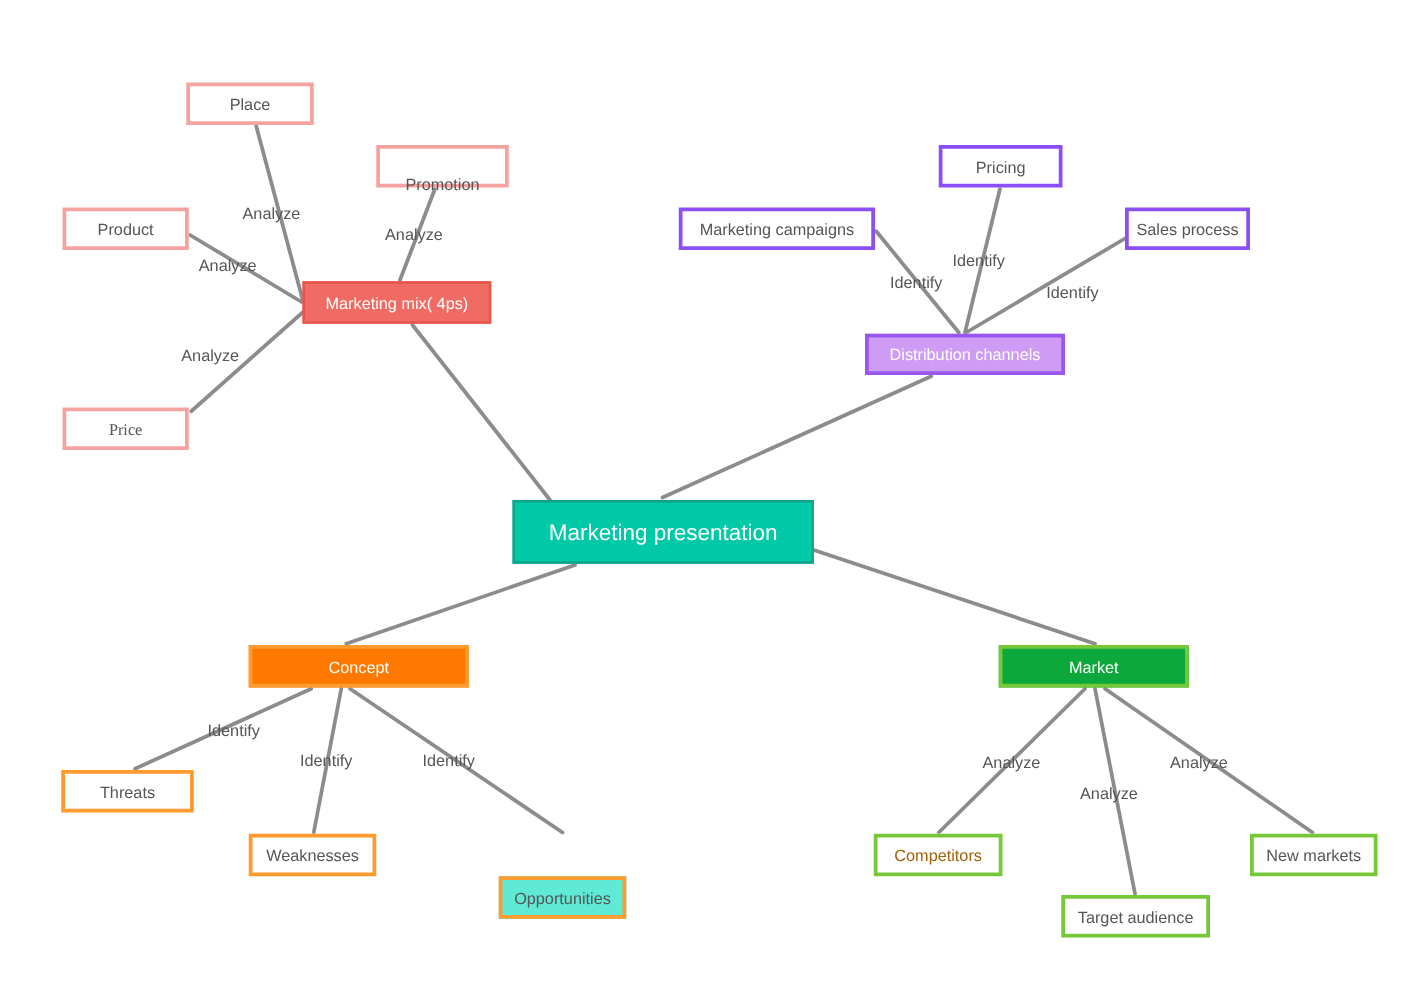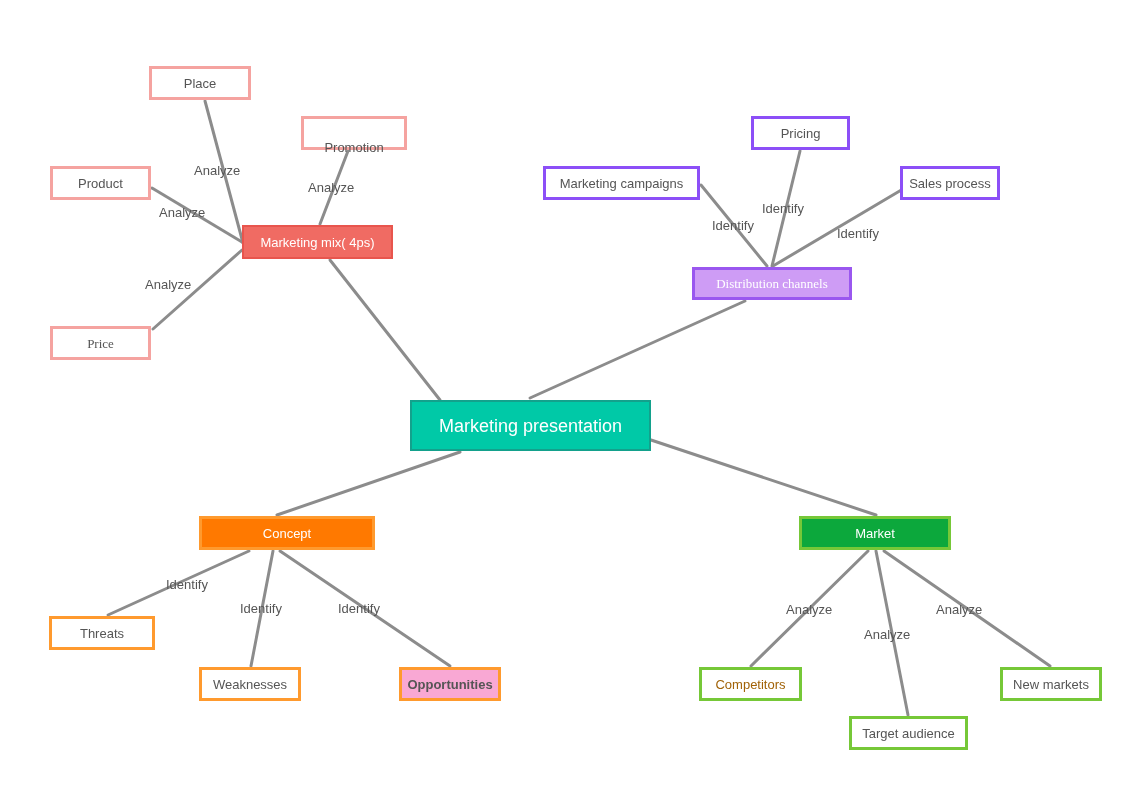--- a/index.html
+++ b/index.html
@@ -99,41 +99,41 @@
       <div class="node" style="left: 50px; top: 166px; width: 101px; height: 34px; background: rgb(255, 255, 255); border: 3px solid rgb(245, 163, 160);">
         <span class="node-label" style="color: rgb(85, 85, 85); font-size: 13px;">Product</span>
       </div>
       <div class="node" style="left: 301px; top: 116px; width: 106px; height: 34px; background: rgb(255, 255, 255); border: 3px solid rgb(245, 163, 160);">
         <span class="node-label" style="color: rgb(85, 85, 85); font-size: 13px; margin-top: 28px;">Promotion</span>
       </div>
       <div class="node" style="left: 50px; top: 326px; width: 101px; height: 34px; background: rgb(255, 255, 255); border: 3px solid rgb(245, 163, 160);">
         <span class="node-label" style="color: rgb(85, 85, 85); font-size: 13px; font-family: Liberation Serif, serif;">Price</span>
       </div>
       <div class="node" style="left: 692px; top: 267px; width: 160px; height: 33px; background: rgb(206, 156, 245); border: 3px solid rgb(154, 87, 239);">
-        <span class="node-label" style="color: rgb(255, 255, 255); font-size: 13px; font-family: Liberation Serif, serif;">Distribution channels</span>
+        <span class="node-label" style="color: rgb(255, 255, 255); font-size: 13px;">Distribution channels</span>
       </div>
       <div class="node" style="left: 751px; top: 116px; width: 99px; height: 34px; background: rgb(255, 255, 255); border: 3px solid rgb(140, 79, 247);">
         <span class="node-label" style="color: rgb(85, 85, 85); font-size: 13px;">Pricing</span>
       </div>
       <div class="node" style="left: 543px; top: 166px; width: 157px; height: 34px; background: rgb(255, 255, 255); border: 3px solid rgb(140, 79, 247);">
         <span class="node-label" style="color: rgb(85, 85, 85); font-size: 13px;">Marketing campaigns</span>
       </div>
       <div class="node" style="left: 900px; top: 166px; width: 100px; height: 34px; background: rgb(255, 255, 255); border: 3px solid rgb(140, 79, 247); align-items: center;">
         <span class="node-label" style="color: rgb(85, 85, 85); font-size: 13px;">Sales process</span>
       </div>
       <div class="node" style="left: 199px; top: 516px; width: 176px; height: 34px; background: rgb(255, 121, 0); border: 3px solid rgb(255, 154, 46);">
         <span class="node-label" style="color: rgb(255, 255, 255); font-size: 13px;">Concept</span>
       </div>
       <div class="node" style="left: 49px; top: 616px; width: 106px; height: 34px; background: rgb(255, 255, 255); border: 3px solid rgb(255, 154, 46);">
         <span class="node-label" style="color: rgb(85, 85, 85); font-size: 13px;">Threats</span>
       </div>
       <div class="node" style="left: 199px; top: 667px; width: 102px; height: 34px; background: rgb(255, 255, 255); border: 3px solid rgb(255, 154, 46);">
         <span class="node-label" style="color: rgb(85, 85, 85); font-size: 13px;">Weaknesses</span>
       </div>
-      <div class="node" style="left: 399px; top: 667px; width: 102px; height: 34px; background: #f9a8d4; border: 3px solid rgb(255, 154, 46); font-weight: bold;">
+      <div class="node" style="left: 399px; top: 701px; width: 102px; height: 34px; background: #5eead4; border: 3px solid rgb(255, 154, 46);">
         <span class="node-label" style="color: rgb(85, 85, 85); font-size: 13px;">Opportunities</span>
       </div>
       <div class="node" style="left: 799px; top: 516px; width: 152px; height: 34px; background: rgb(12, 168, 60); border: 3px solid rgb(118, 200, 56);">
         <span class="node-label" style="color: rgb(255, 255, 255); font-size: 13px;">Market</span>
       </div>
       <div class="node" style="left: 699px; top: 667px; width: 103px; height: 34px; background: rgb(255, 255, 255); border: 3px solid rgb(118, 200, 56);">
         <span class="node-label" style="color: #a16207; font-size: 13px;">Competitors</span>
       </div>
       <div class="node" style="left: 849px; top: 716px; width: 119px; height: 34px; background: rgb(255, 255, 255); border: 3px solid rgb(118, 200, 56);">
         <span class="node-label" style="color: rgb(85, 85, 85); font-size: 13px;">Target audience</span>

